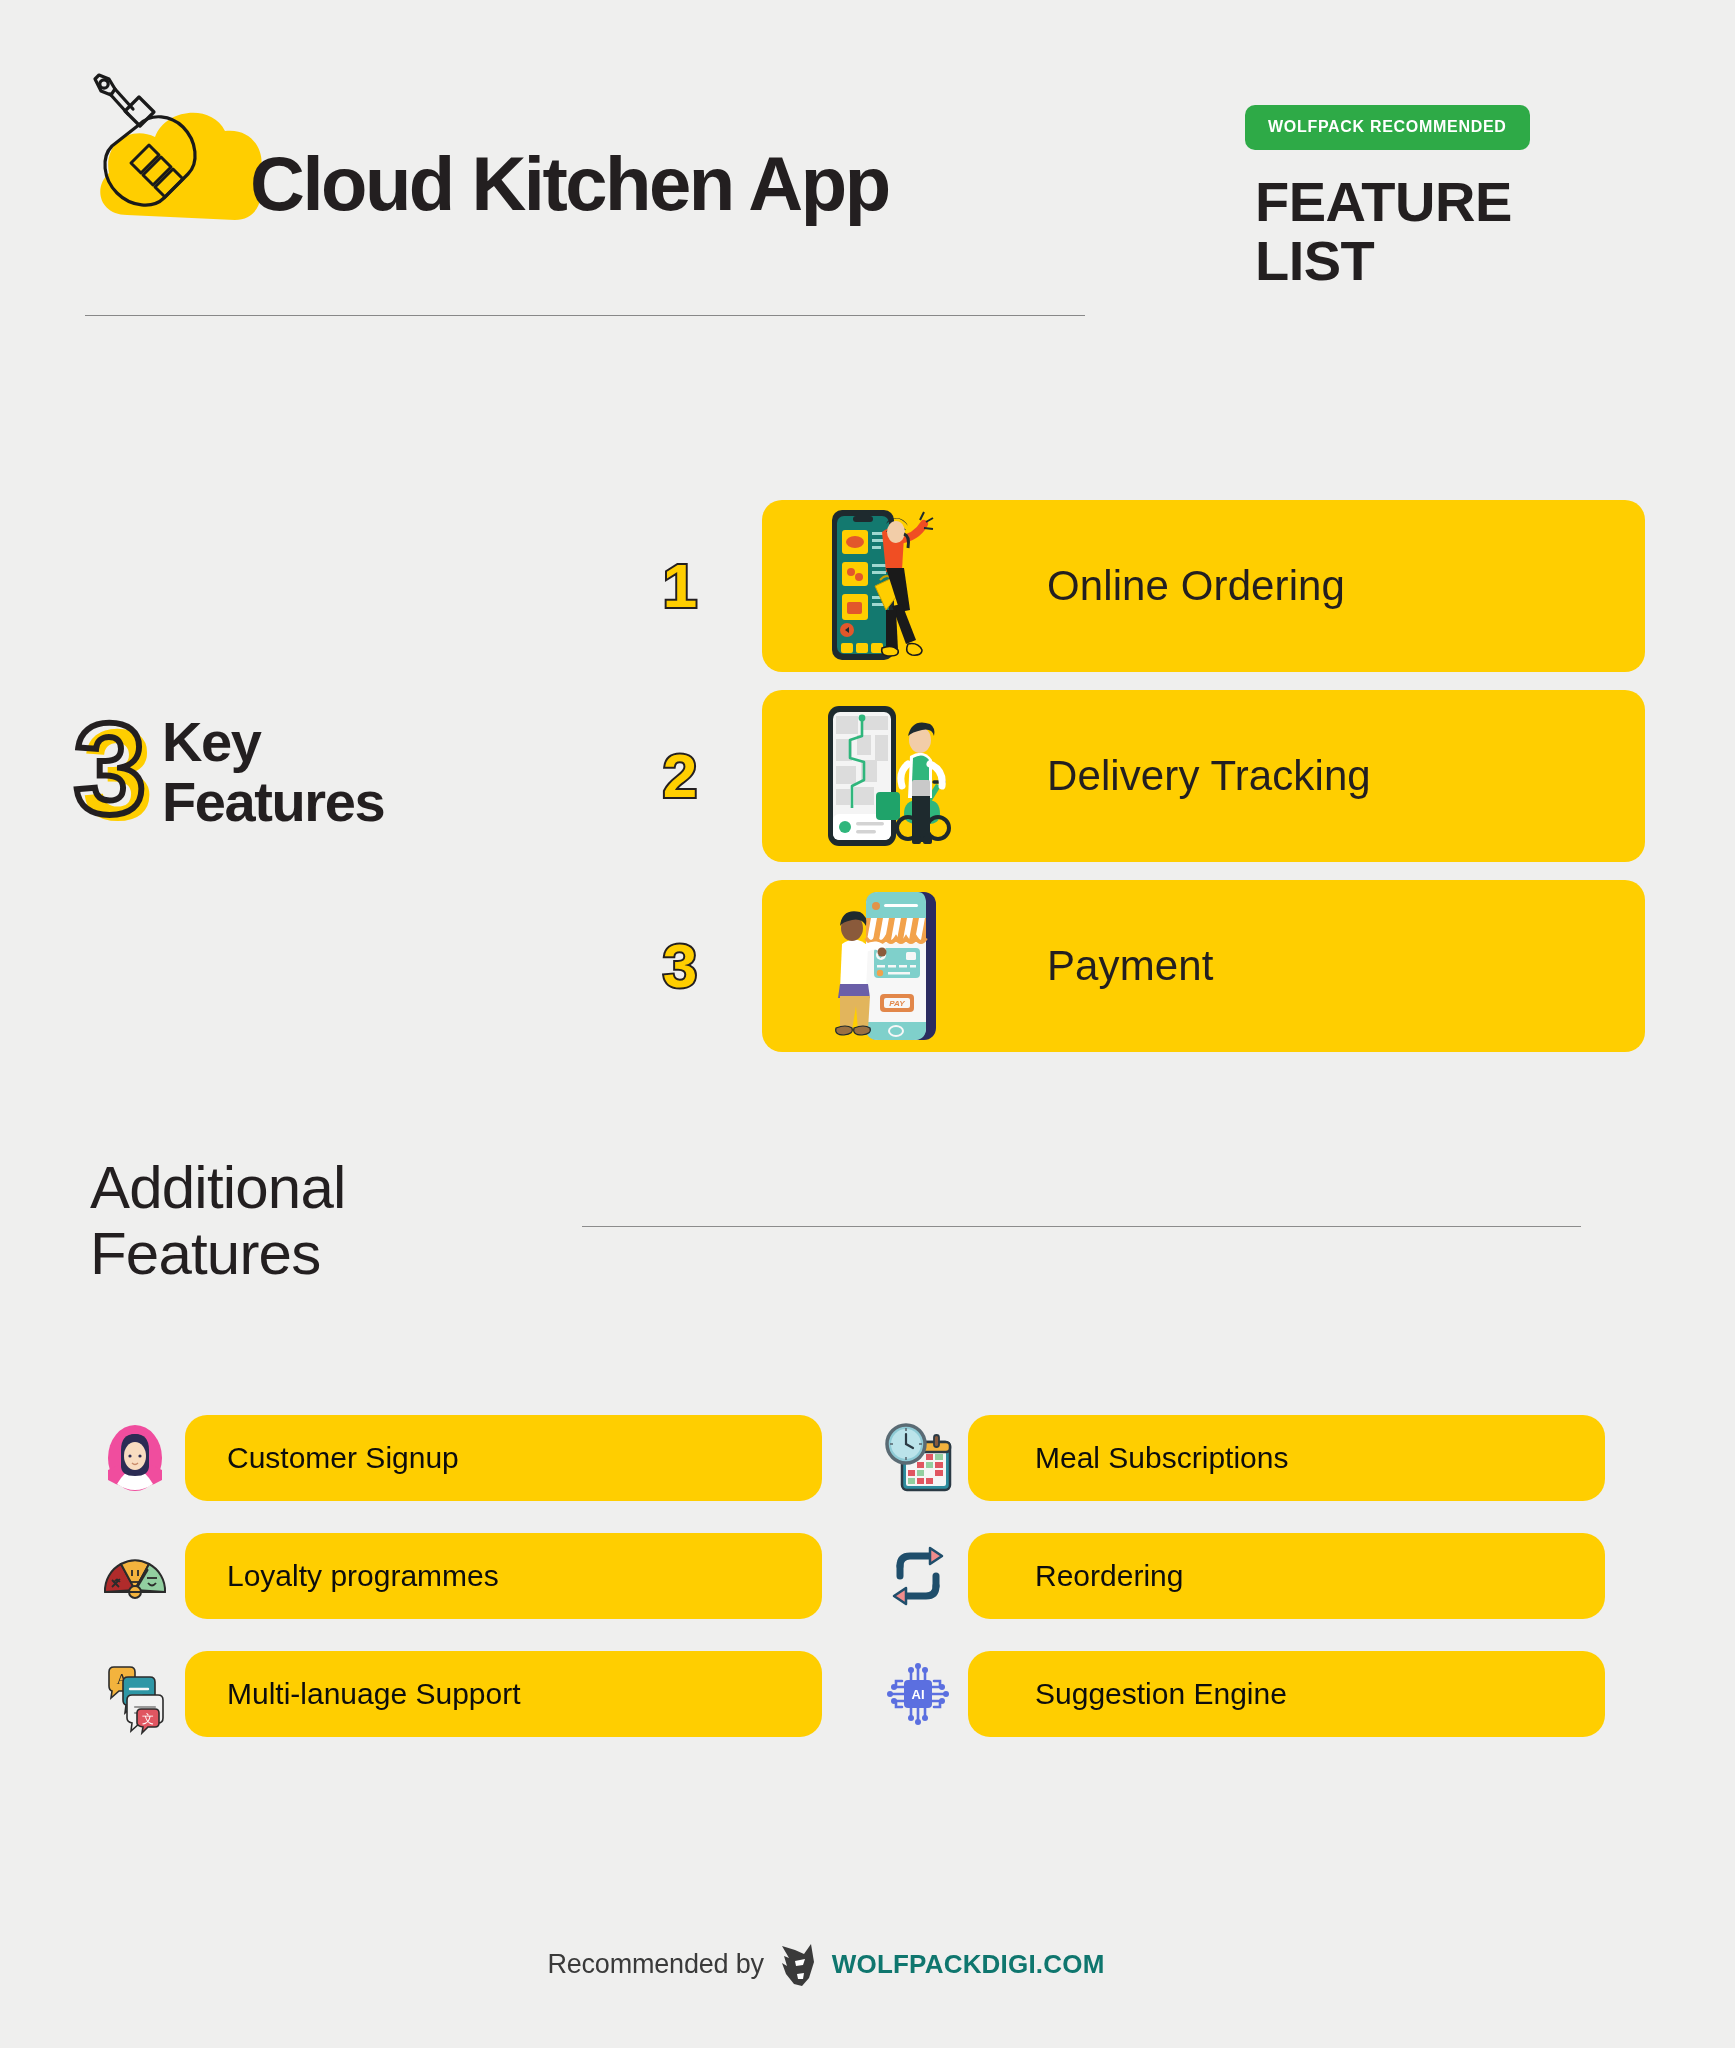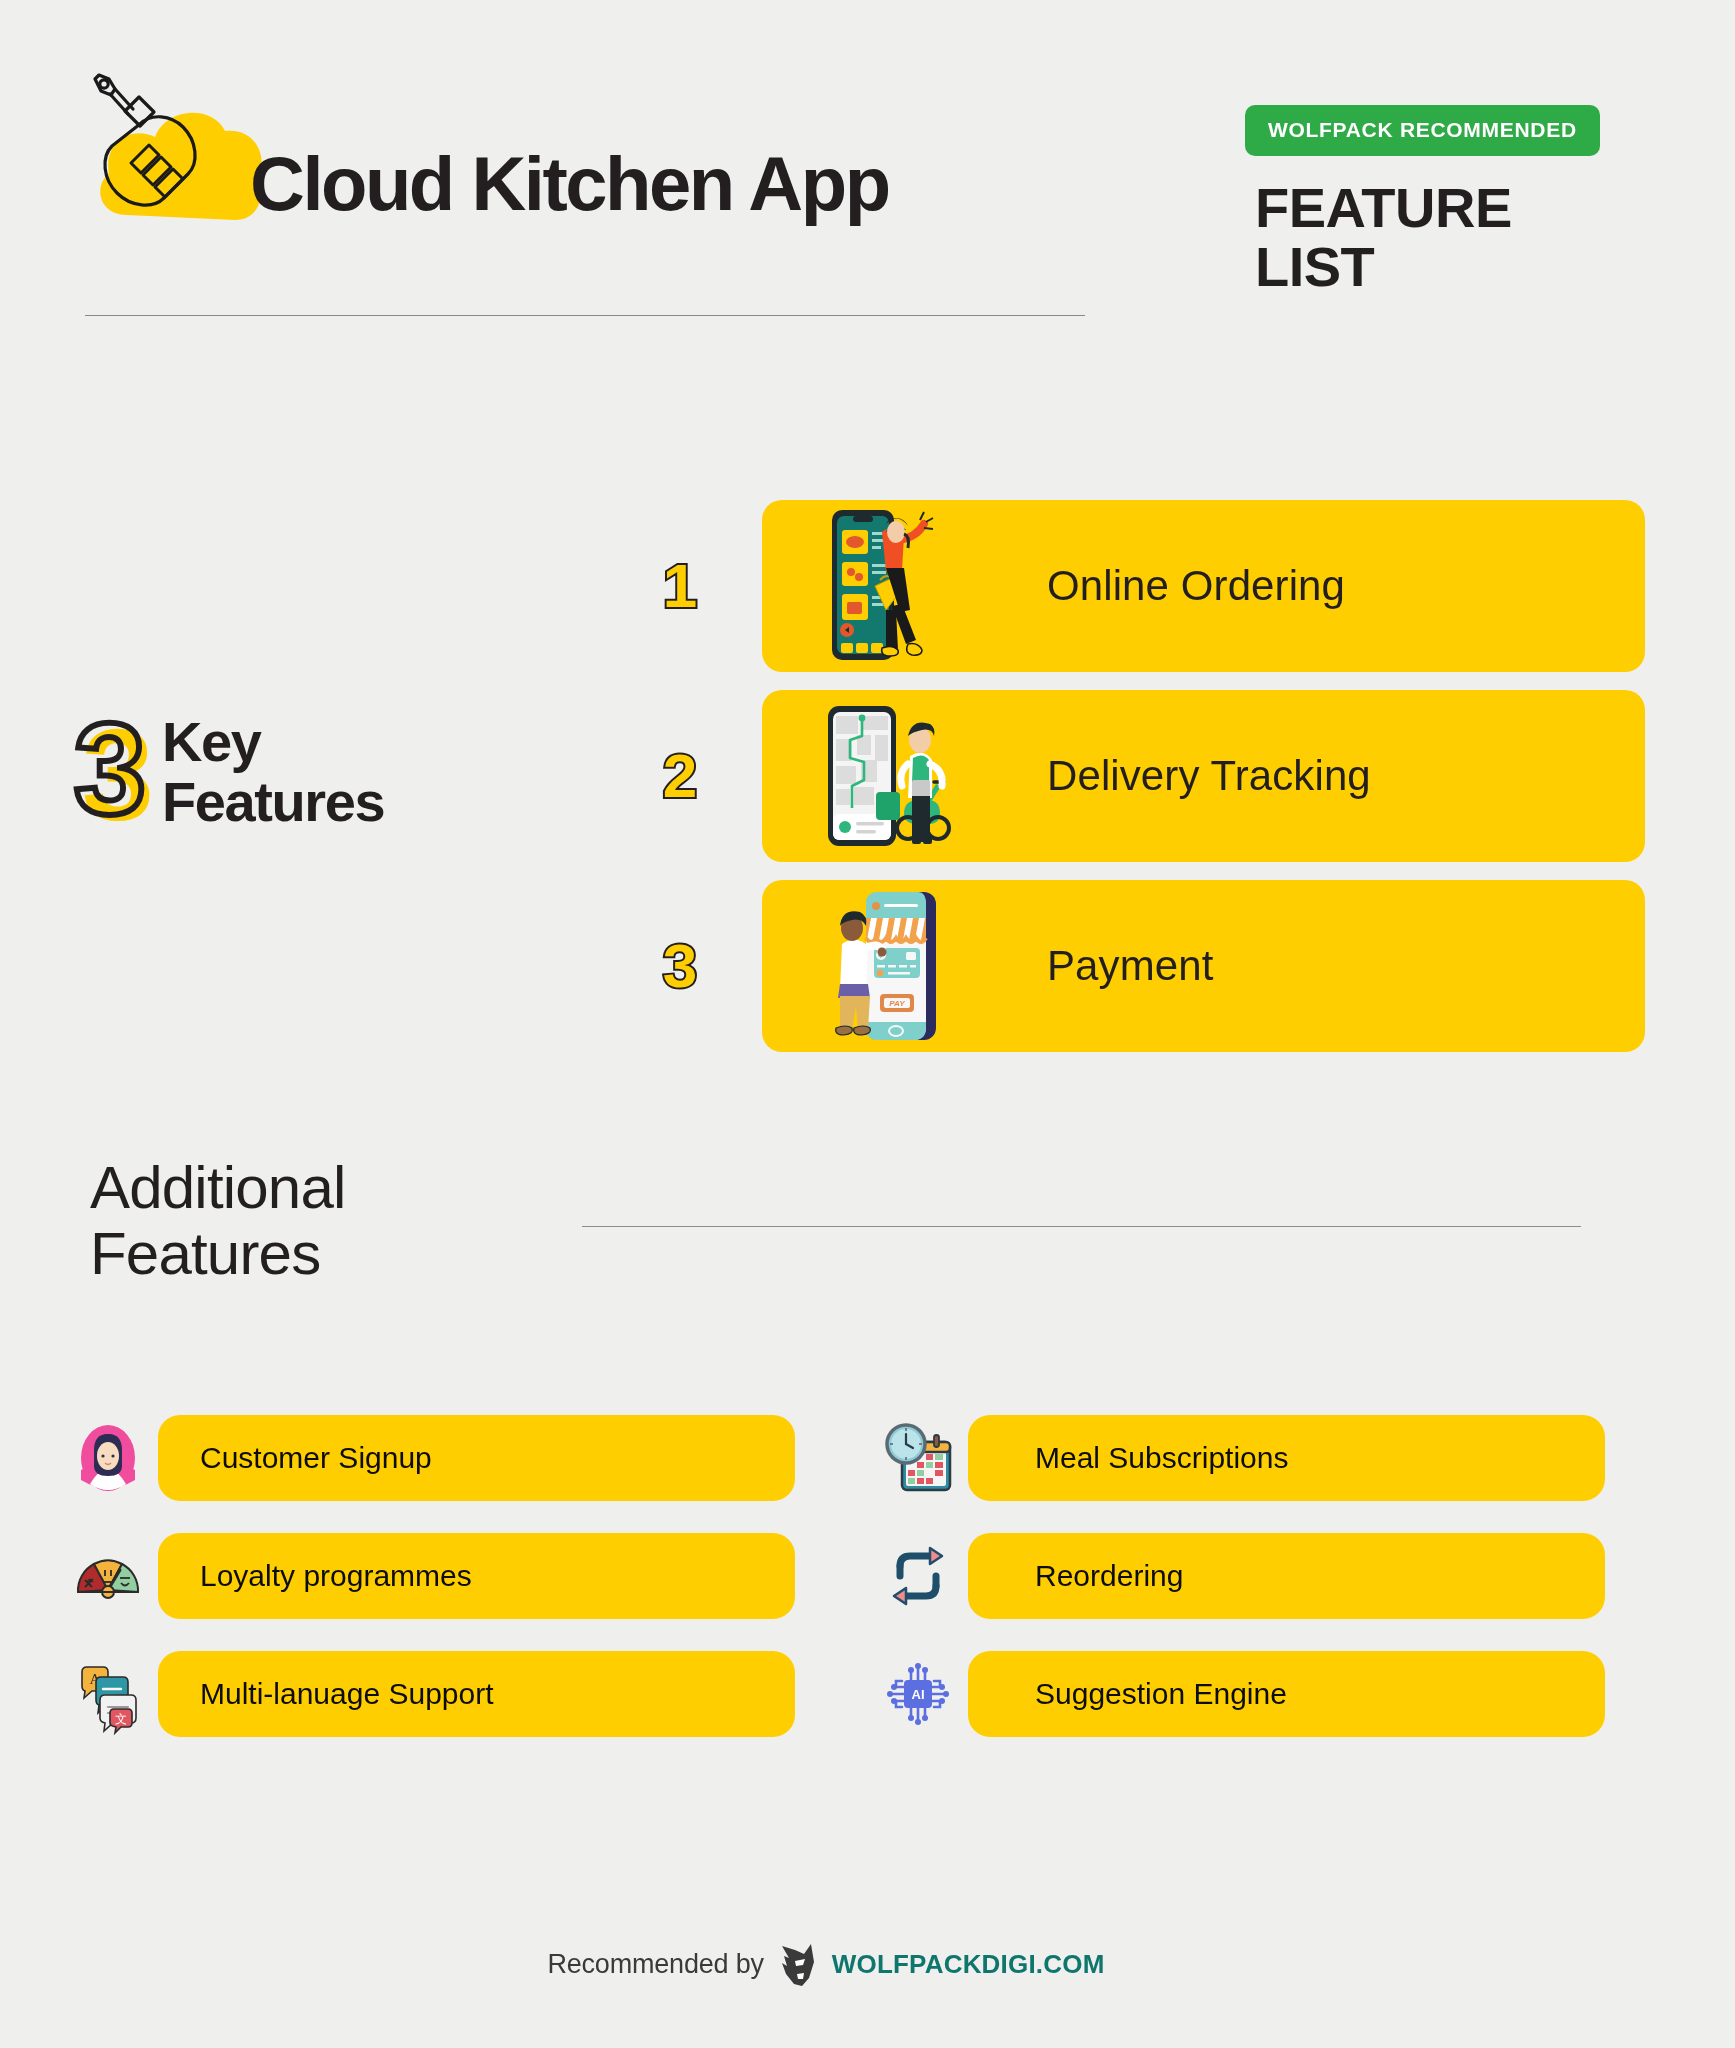--- a/index.html
+++ b/index.html
@@ -68,21 +68,21 @@
     position: absolute;
     right: 0;
     top: 60px;
     width: 430px;
   }
 
   .badge {
     display: inline-block;
     background: #2EAA47;
     color: #FFFFFF;
-    font-size: 21px;
+    font-size: 16px;
     font-weight: 700;
     letter-spacing: 0.7px;
     padding: 13px 23px 14px 23px;
     border-radius: 10px;
     white-space: nowrap;
   }
 
   .feature-list-title {
     margin-top: 22px;
     margin-left: 10px;
@@ -223,21 +223,21 @@
     top: 1405px;
     left: 0;
     width: 1735px;
   }
 
   .pill-col {
     position: absolute;
     top: 0;
     width: 725px;
   }
-  .pill-col.left  { left: 70px; text-align: right; }
+  .pill-col.left  { left: 97px; text-align: right; }
   .pill-col.right { left: 880px; }
 
   .pill-row {
     position: relative;
     height: 118px;
     margin-bottom: 0px;
   }
 
   .pill-icon {
     position: absolute;

